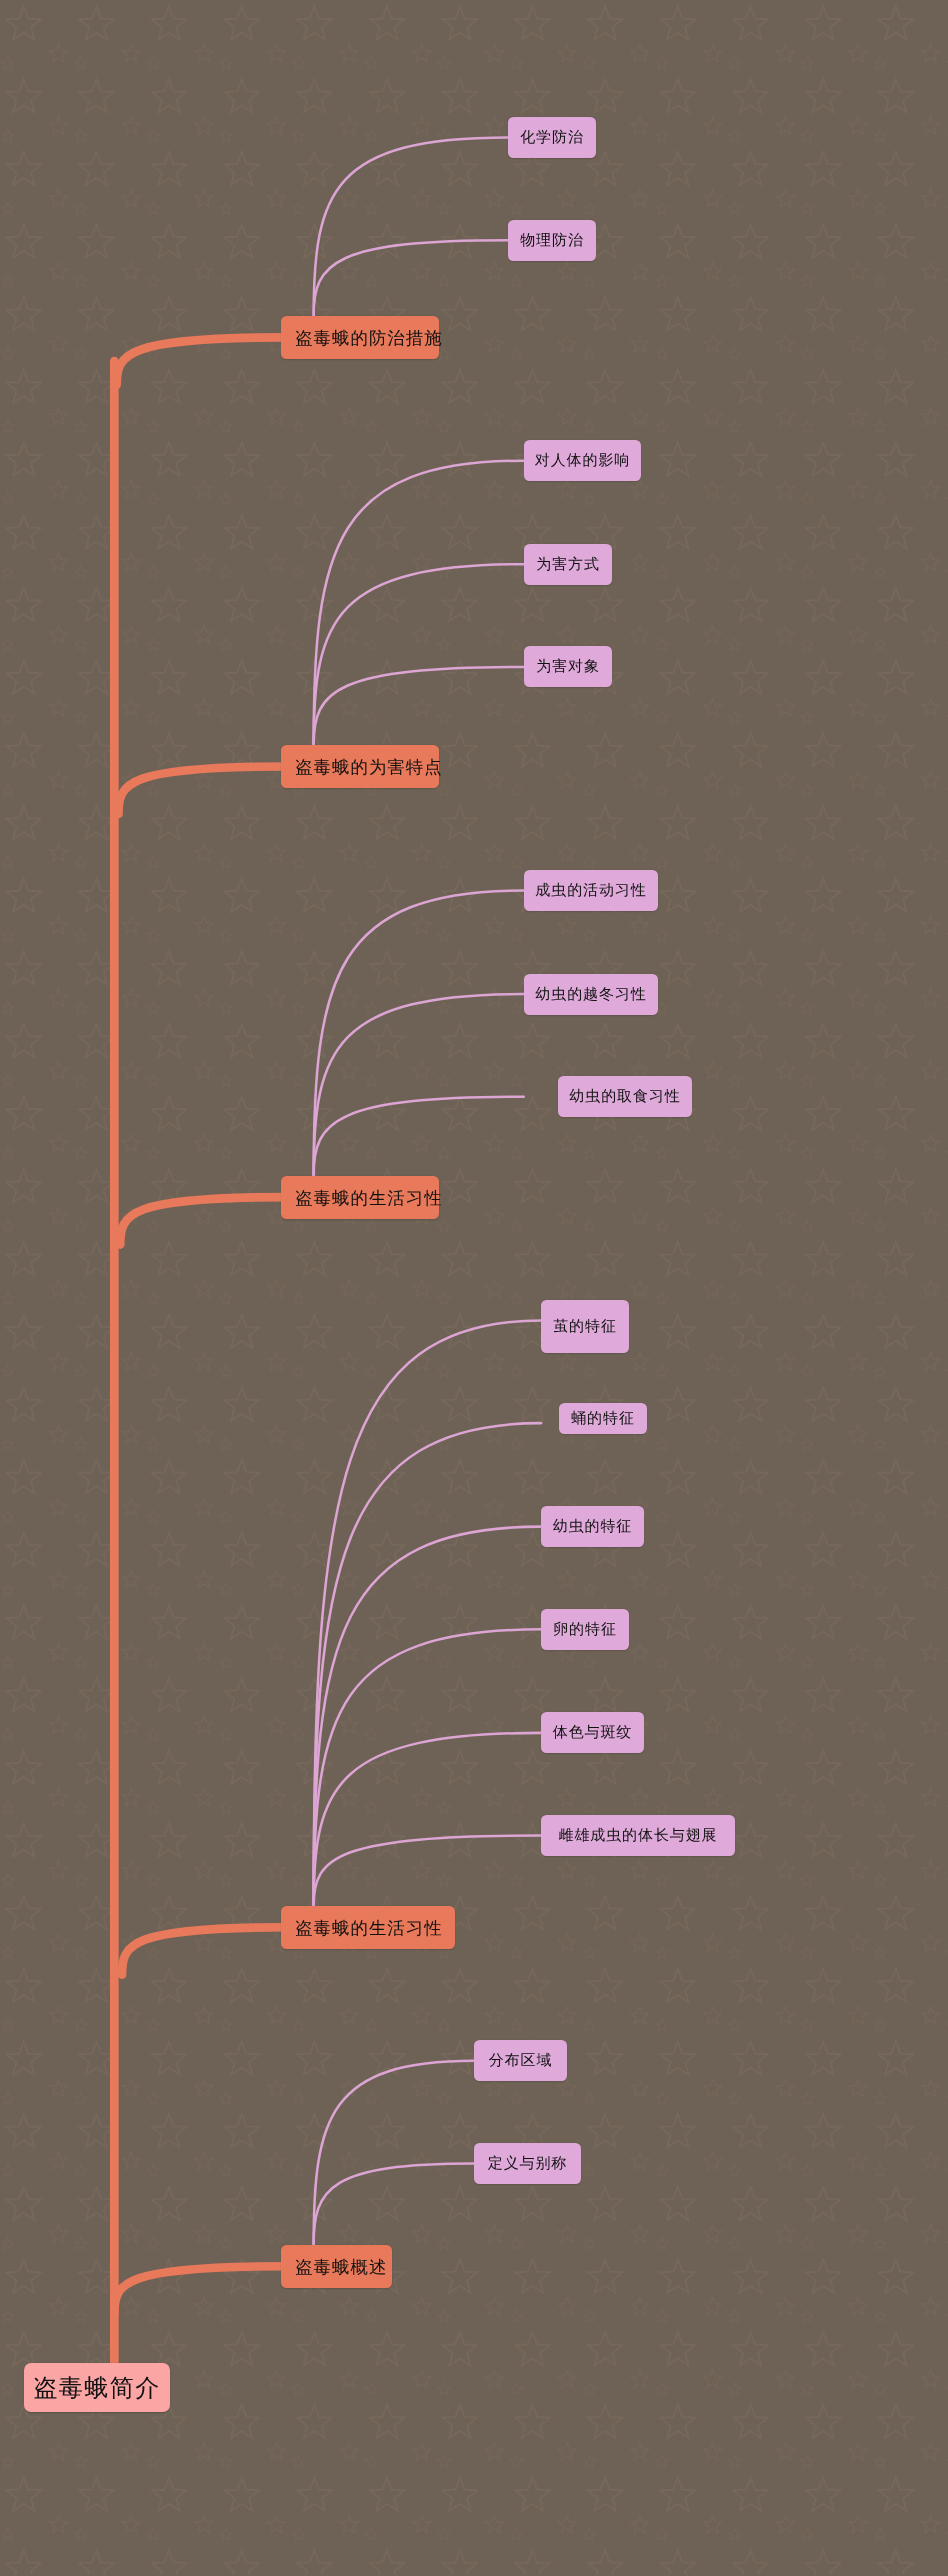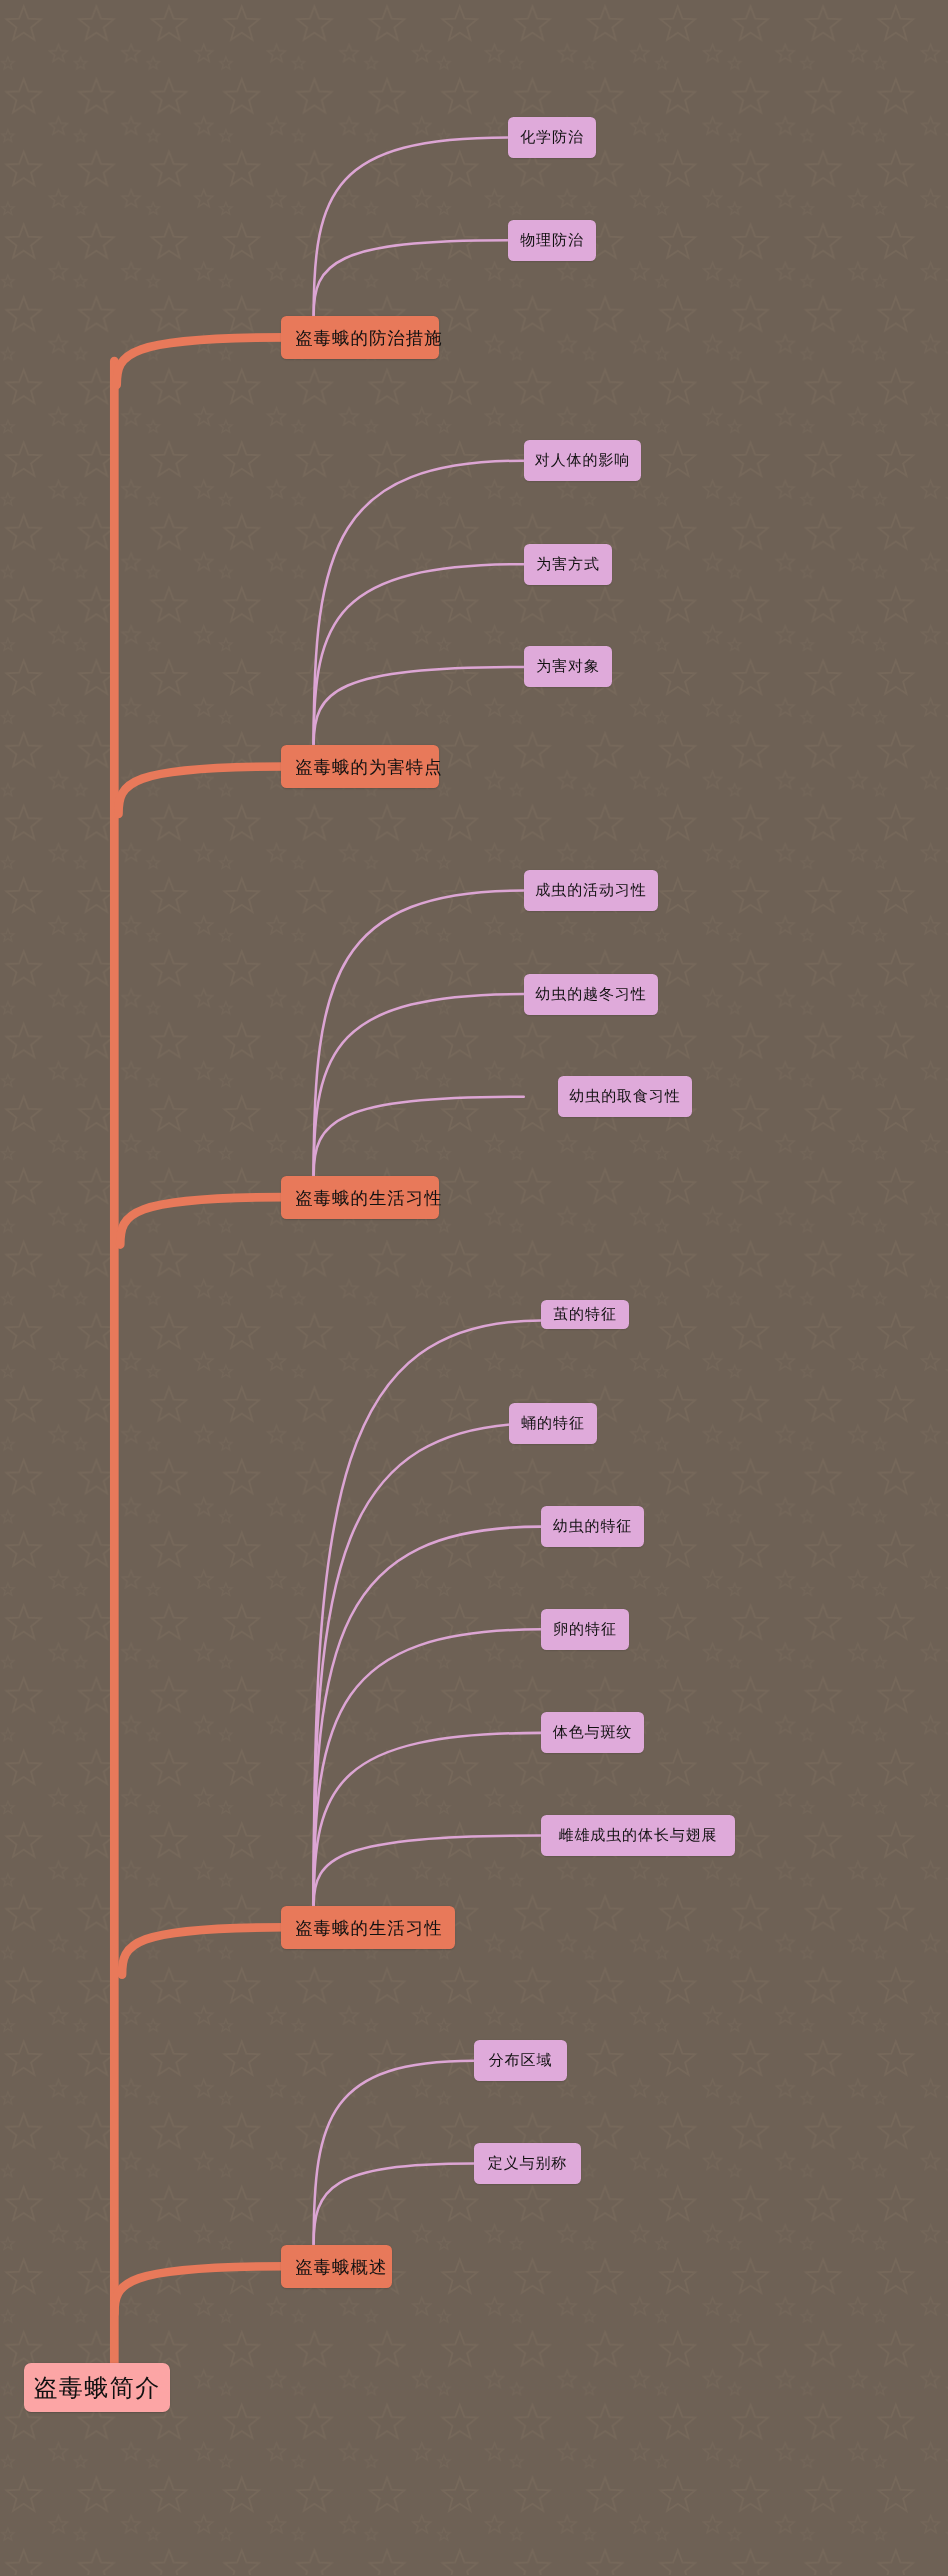--- a/index.html
+++ b/index.html
@@ -138,24 +138,24 @@
       </div>
       <div class="node node-leaf" style="left: 524px; top: 974px; width: 134px; height: 41px;">
         <span class="label">幼虫的越冬习性</span>
       </div>
       <div class="node node-leaf" style="left: 524px; top: 1076px; width: 134px; height: 41px; margin-left: 34px;">
         <span class="label">幼虫的取食习性</span>
       </div>
       <div class="node node-branch" style="left: 281px; top: 1176px; width: 158px; height: 43px;">
         <span class="label">盗毒蛾的生活习性</span>
       </div>
-      <div class="node node-leaf" style="left: 541px; top: 1300px; width: 88px; height: 29px; align-items: center;">
+      <div class="node node-leaf" style="left: 541px; top: 1300px; width: 88px; height: 53px; align-items: center;">
         <span class="label">茧的特征</span>
       </div>
-      <div class="node node-leaf" style="left: 509px; top: 1403px; width: 88px; height: 41px;">
+      <div class="node node-leaf" style="left: 559px; top: 1403px; width: 88px; height: 31px;">
         <span class="label">蛹的特征</span>
       </div>
       <div class="node node-leaf" style="left: 541px; top: 1506px; width: 103px; height: 41px;">
         <span class="label">幼虫的特征</span>
       </div>
       <div class="node node-leaf" style="left: 541px; top: 1609px; width: 88px; height: 41px;">
         <span class="label">卵的特征</span>
       </div>
       <div class="node node-leaf" style="left: 541px; top: 1712px; width: 103px; height: 41px;">
         <span class="label">体色与斑纹</span>

